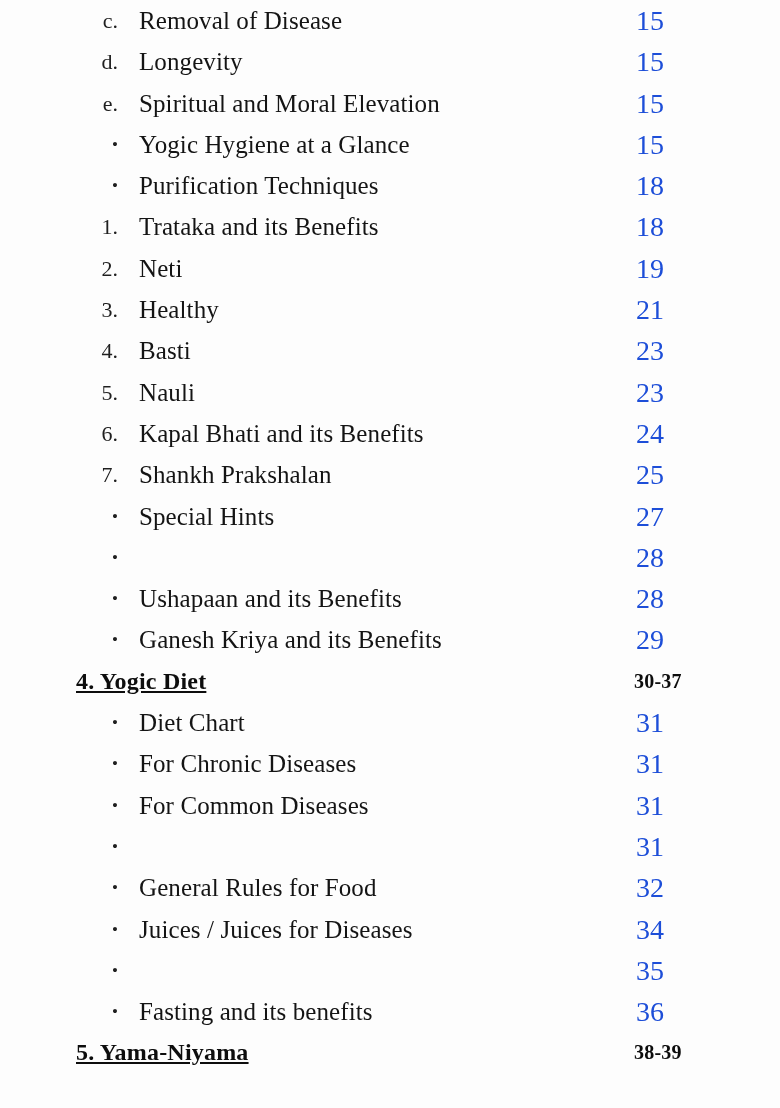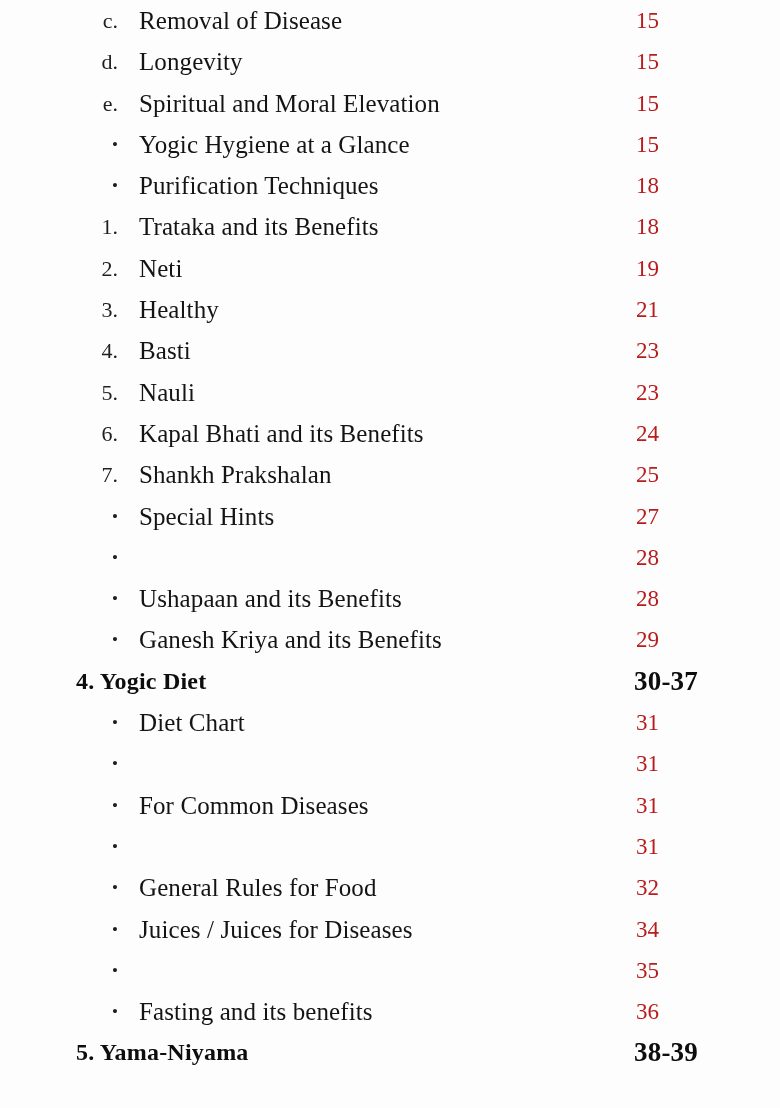--- a/index.html
+++ b/index.html
@@ -56,36 +56,37 @@
     left: 139px;
     font-size: 25px;
     letter-spacing: 0.1px;
     color: #141414;
   }
 
   
   .page {
     position: absolute;
     left: 636px;
-    font-size: 23px;
-    color: #b91c1c;
+    font-size: 28px;
+    color: #1d4ed8;
   }
 
   
   .toc-row.chapter .heading {
     position: absolute;
     left: 76px;
     font-size: 24px;
     font-weight: bold;
     letter-spacing: 0.2px;
     color: #0d0d0d;
+    text-decoration: underline;
   }
   .toc-row.chapter .page {
     font-weight: bold;
-    font-size: 27px;
+    font-size: 20px;
     left: 634px;
     letter-spacing: 0.2px;
     color: #0d0d0d;
   }
 </style>
 </head>
 <body>
 
 <div id="toc">
   <ul class="toc-list">
@@ -172,20 +173,21 @@
         <span class="heading">4. Yogic Diet</span>
         <span class="page">30-37</span>
       </li>
       <li class="toc-row">
         <span class="marker bullet">•</span>
         <span class="title">Diet Chart</span>
         <span class="page">31</span>
       </li>
       <li class="toc-row">
         <span class="marker bullet">•</span>
+        <span class="title">For Chronic Diseases</span>
         <span class="page">31</span>
       </li>
       <li class="toc-row">
         <span class="marker bullet">•</span>
         <span class="title">For Common Diseases</span>
         <span class="page">31</span>
       </li>
       <li class="toc-row">
         <span class="marker bullet">•</span>
         <span class="page">31</span>

